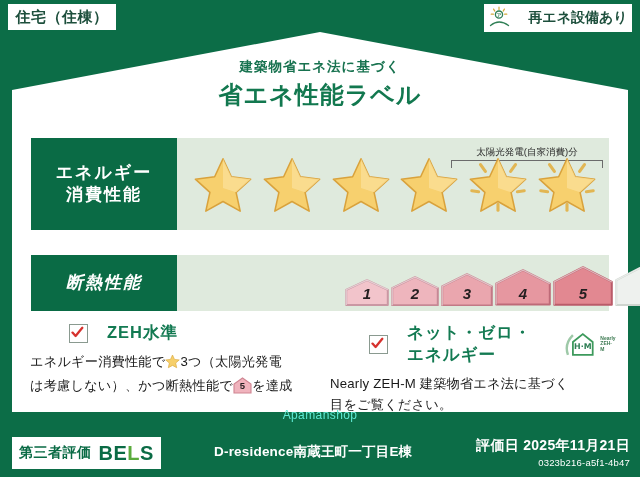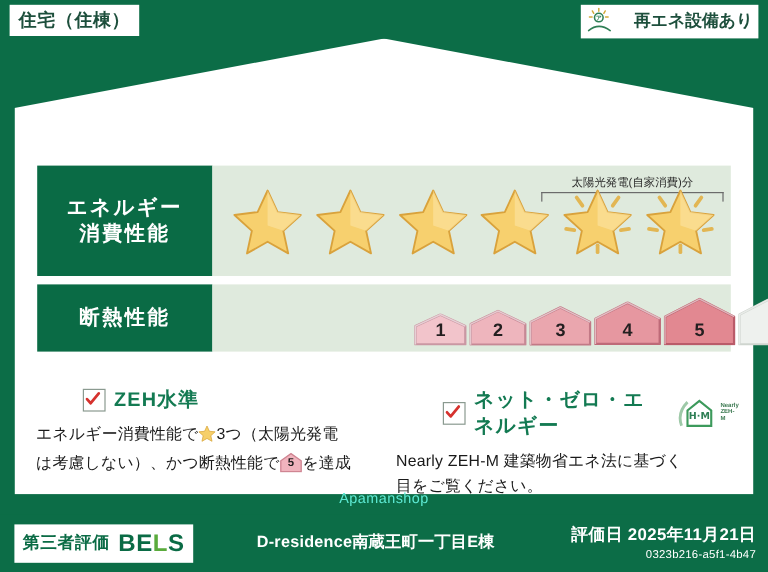--- a/index.html
+++ b/index.html
@@ -28,21 +28,21 @@
   #badge-renew .sun{flex:0 0 auto;}
 
   
   .title-wrap{position:absolute;left:0;top:58px;width:640px;text-align:center;}
   .title-sub{font-size:13.5px;font-weight:bold;color:#17724f;letter-spacing:1px;}
   .title-main{font-size:24px;font-weight:bold;color:#12784f;letter-spacing:1px;margin-top:3px;}
 
   
   .row{position:absolute;left:31px;width:578px;display:flex;align-items:stretch;}
   #row-energy{top:138px;height:92px;}
-  #row-insul{top:237px;height:56px;}
+  #row-insul{top:255px;height:56px;font-style:italic;}
 
   .row-label{
     flex:0 0 146px;background:#0a6b45;color:#fff;
     display:flex;flex-direction:column;align-items:center;justify-content:center;
     font-weight:bold;letter-spacing:2px;line-height:1.28;
   }
   #row-energy .row-label{font-size:17px;}
   #row-insul .row-label{font-size:17px;}
   .row-field{flex:1 1 auto;background:#dfeadd;position:relative;}
 
@@ -60,21 +60,21 @@
   .houses{position:absolute;left:168px;right:10px;top:0;bottom:0;display:flex;align-items:flex-end;justify-content:flex-start;gap:2px;padding-bottom:5px;}
   .hbox{position:relative;display:flex;align-items:flex-end;justify-content:center;}
   .hbox svg{display:block;}
   .hnum{position:absolute;bottom:4px;left:0;right:0;text-align:center;font-weight:bold;font-size:15px;color:#231f20;}
   .hbox.off .hnum{color:#b9bdb9;}
 
   
   .zeh{position:absolute;top:322px;}
   #zeh-left{left:30px;width:292px;}
   #zeh-right{left:330px;width:286px;}
-  .zeh-head{display:flex;align-items:center;gap:7px;padding-left:39px;}
+  .zeh-head{display:flex;align-items:center;gap:19px;padding-left:39px;}
   .chk{width:17px;height:17px;border:1.5px solid #8a9a90;background:#fff;position:relative;flex:0 0 auto;}
   .chk svg{position:absolute;left:1px;top:1px;}
   .zeh-title{font-size:16.5px;font-weight:bold;color:#137a52;letter-spacing:1px;}
   .zeh-body{margin-top:7px;font-size:13.2px;color:#1a1a1a;line-height:1.62;letter-spacing:.2px;}
   .inline-ic{display:inline-block;vertical-align:-3px;}
   .mini-house{display:inline-block;vertical-align:-4px;position:relative;width:19px;height:17px;}
   .mini-house .n{position:absolute;left:0;right:0;bottom:1px;text-align:center;font-size:9.5px;font-weight:bold;color:#231f20;}
   .zehm-logo{display:inline-flex;align-items:center;gap:2px;vertical-align:-7px;margin-left:5px;}
   .zehm-logo .cap{font-size:5px;line-height:1.1;color:#3d7a52;font-weight:bold;text-align:left;}
 
@@ -116,20 +116,24 @@
           <line x1="18.8" y1="8.2" x2="16.6" y2="8.2"></line>
         </g>
         <circle cx="11" cy="8.6" r="3.6" fill="none" stroke="#2f7f55" stroke-width="1.3"></circle>
         <text x="11" y="11" font-size="5" fill="#2f7f55" text-anchor="middle" font-family="DejaVu Sans">ア</text>
         <path d="M2.5 19.5 Q11 12.5 20.5 19.5" fill="none" stroke="#2f7f55" stroke-width="1.3" stroke-linecap="round"></path>
       </svg>
     </span>
     <span>再エネ設備あり</span>
   </div>
 
+  <div class="title-wrap">
+    <div class="title-sub">建築物省エネ法に基づく</div>
+    <div class="title-main">省エネ性能ラベル</div>
+  </div>
 
   <div class="row" id="row-energy">
     <div class="row-label">
       <span>エネルギー</span>
       <span>消費性能</span>
     </div>
     <div class="row-field">
       <div class="solar-bracket">
         <div class="cap">太陽光発電(自家消費)分</div>
         <div class="brk"></div>

